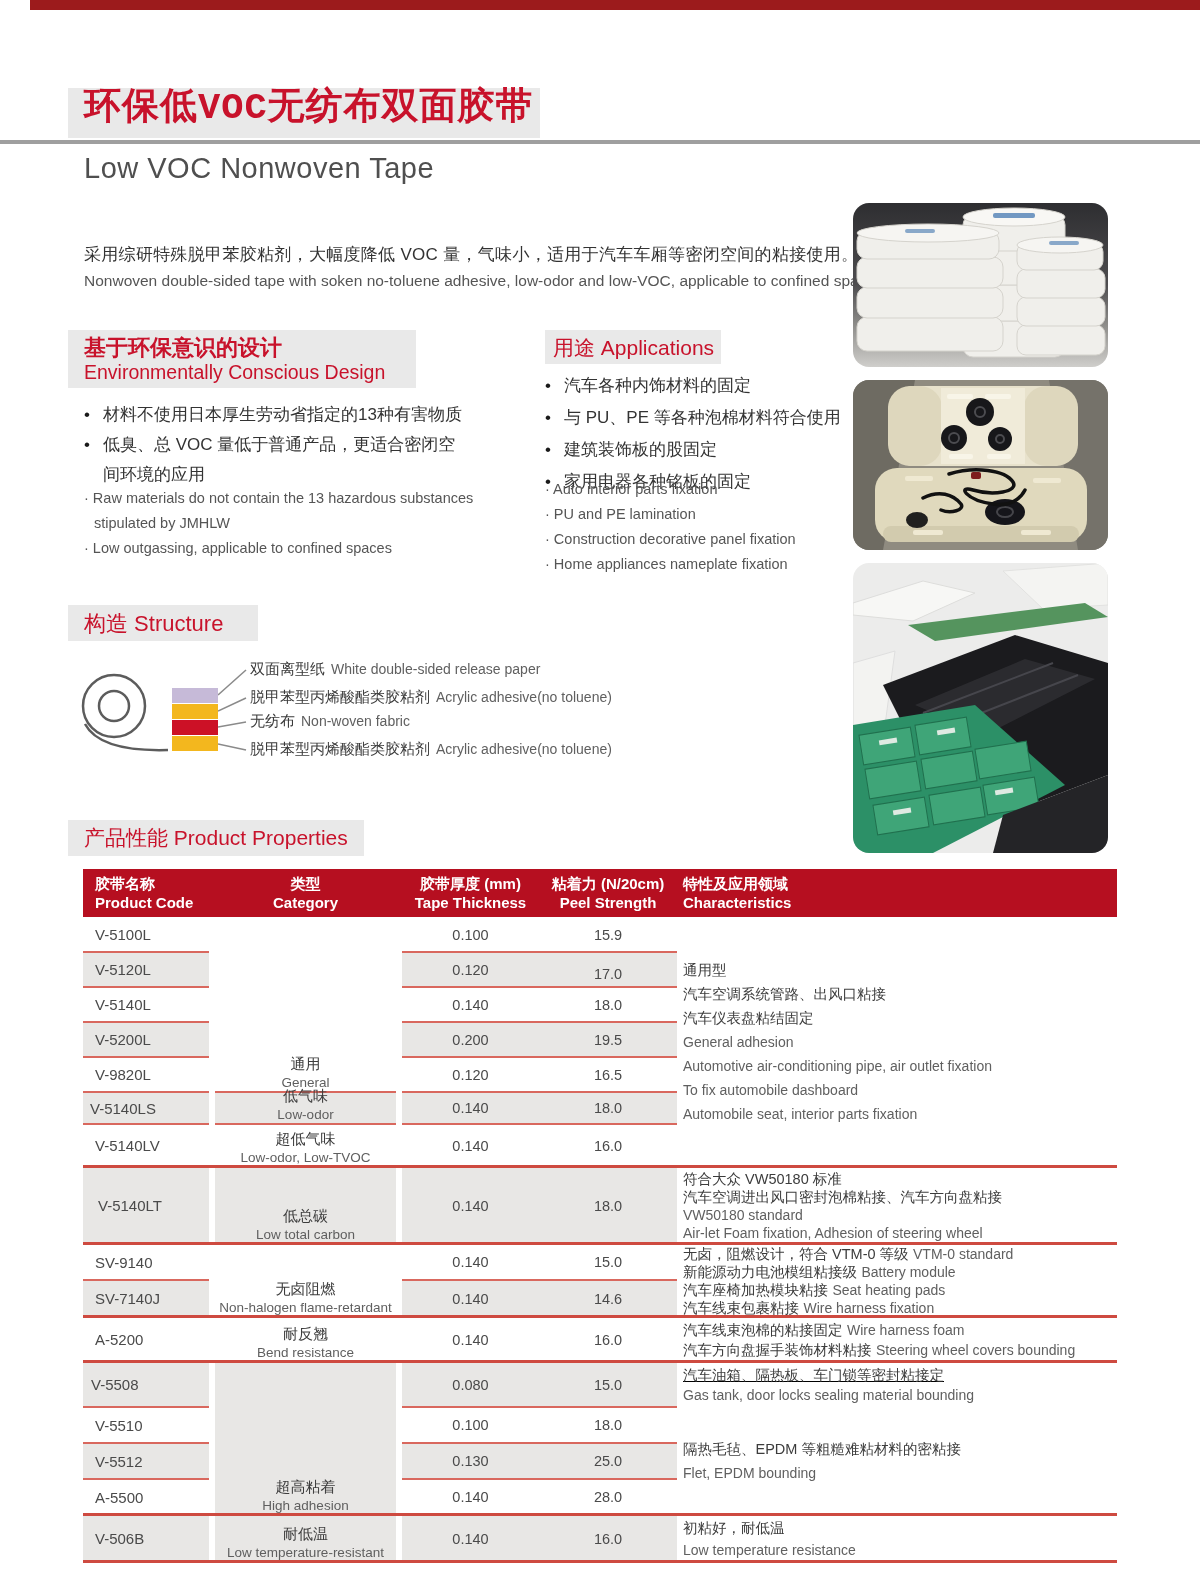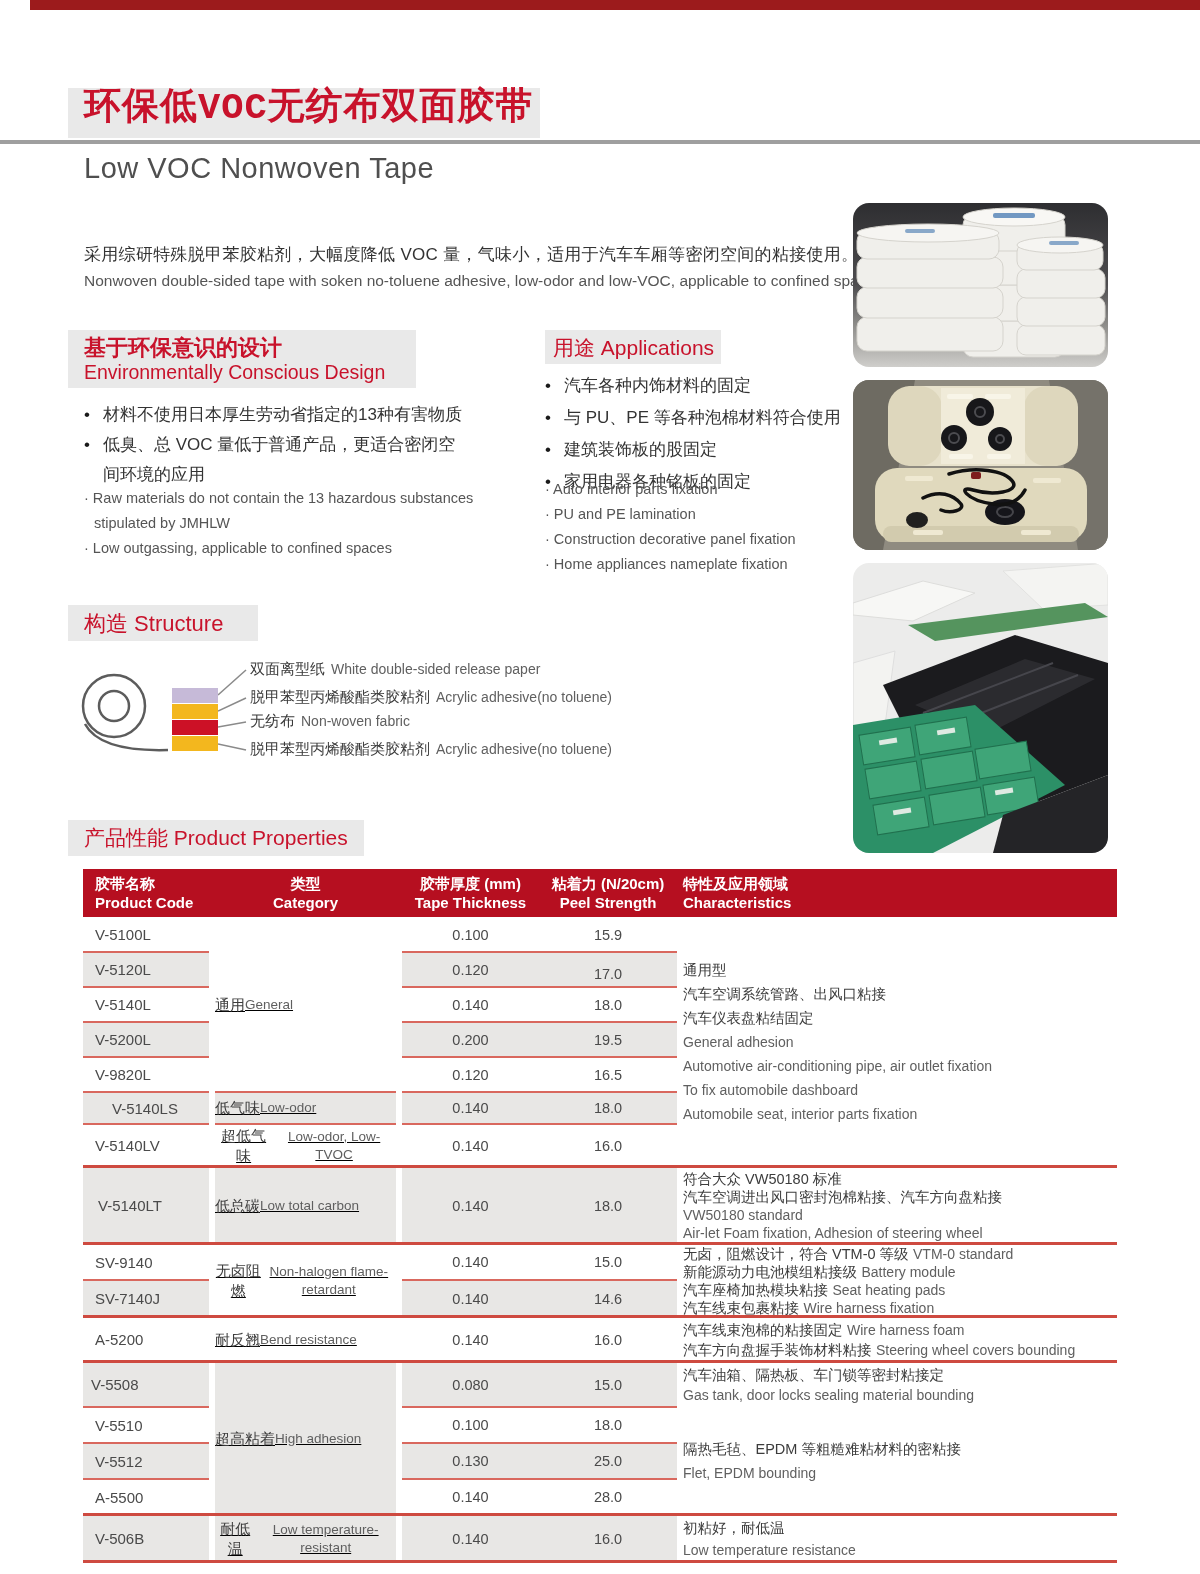--- a/index.html
+++ b/index.html
@@ -49,22 +49,22 @@
   .photo2{left:853px;top:380px;width:255px;height:170px;}
   .photo3{left:853px;top:563px;width:255px;height:290px;}
   
   #prop-table{left:83px;top:869px;width:1034px;height:693px;}
   .t-header{position:absolute;left:0;top:0;width:1034px;height:48px;background:#b60f20;}
   .t-hcell{position:absolute;top:0;height:48px;color:#fff;font-weight:bold;font-size:15px;
            display:flex;flex-direction:column;justify-content:center;line-height:19px;}
   .t-hcell.center{align-items:center;text-align:center;}
   .cell{position:absolute;display:flex;align-items:center;color:#4a4a4a;font-size:15px;}
   .cell.num{justify-content:center;font-size:14.5px;}
-  .cat-cell{position:absolute;display:flex;flex-direction:row;justify-content:flex-start;
-            align-items:center;text-align:center;text-decoration:underline;}
+  .cat-cell{position:absolute;display:flex;flex-direction:column;justify-content:flex-end;
+            align-items:center;text-align:center;}
   .cat-zh{font-size:15px;color:#3c3c3c;line-height:20px;}
   .cat-en{font-size:13.5px;color:#5f5f5f;line-height:18px;}
   .chars-cell{position:absolute;display:flex;flex-direction:column;justify-content:center;}
   .chars-zh{color:#3c3c3c;font-size:14.5px;}
   .chars-en{color:#606060;font-size:14px;}
   .shade{position:absolute;background:#e8e7e5;}
   .sep{position:absolute;height:2px;background:#d9685e;}
   .sep-strong{position:absolute;height:3px;background:#ce4a40;}
 </style>
 </head>
@@ -309,21 +309,21 @@
     <div class="cell num" style="left: 456px; top: 83px; width: 138px; height: 44px;">17.0</div>
     <div class="cell" style="left: 0px; top: 118px; width: 126px; height: 35px; padding-left: 12px;">V-5140L</div>
     <div class="cell num" style="left: 319px; top: 118px; width: 137px; height: 35px;">0.140</div>
     <div class="cell num" style="left: 456px; top: 118px; width: 138px; height: 35px;">18.0</div>
     <div class="cell" style="left: 0px; top: 153px; width: 126px; height: 35px; padding-left: 12px;">V-5200L</div>
     <div class="cell num" style="left: 319px; top: 153px; width: 137px; height: 35px;">0.200</div>
     <div class="cell num" style="left: 456px; top: 153px; width: 138px; height: 35px;">19.5</div>
     <div class="cell" style="left: 0px; top: 188px; width: 126px; height: 35px; padding-left: 12px;">V-9820L</div>
     <div class="cell num" style="left: 319px; top: 188px; width: 137px; height: 35px;">0.120</div>
     <div class="cell num" style="left: 456px; top: 188px; width: 138px; height: 35px;">16.5</div>
-    <div class="cell" style="left: 0px; top: 223px; width: 126px; height: 32px; padding-left: 29px;">V-5140LS</div>
+    <div class="cell" style="left: 0px; top: 223px; width: 126px; height: 32px; padding-left: 7px;">V-5140LS</div>
     <div class="cell num" style="left: 319px; top: 223px; width: 137px; height: 32px;">0.140</div>
     <div class="cell num" style="left: 456px; top: 223px; width: 138px; height: 32px;">18.0</div>
     <div class="cell" style="left: 0px; top: 255px; width: 126px; height: 43px; padding-left: 12px;">V-5140LV</div>
     <div class="cell num" style="left: 319px; top: 255px; width: 137px; height: 43px;">0.140</div>
     <div class="cell num" style="left: 456px; top: 255px; width: 138px; height: 43px;">16.0</div>
     <div class="cell" style="left: 0px; top: 298px; width: 126px; height: 77px; padding-left: 15px;">V-5140LT</div>
     <div class="cell num" style="left: 319px; top: 298px; width: 137px; height: 77px;">0.140</div>
     <div class="cell num" style="left: 456px; top: 298px; width: 138px; height: 77px;">18.0</div>
     <div class="cell" style="left: 0px; top: 375px; width: 126px; height: 36px; padding-left: 12px;">SV-9140</div>
     <div class="cell num" style="left: 319px; top: 375px; width: 137px; height: 36px;">0.140</div>
@@ -400,21 +400,21 @@
       <div style="line-height: 17px; white-space: nowrap;"><span class="chars-zh">无卤，阻燃设计，符合 VTM-0 等级</span> <span class="chars-en">VTM-0  standard</span></div>
       <div style="line-height: 17px; white-space: nowrap;"><span class="chars-zh">新能源动力电池模组粘接级</span> <span class="chars-en">Battery module</span></div>
       <div style="line-height: 17px; white-space: nowrap;"><span class="chars-zh">汽车座椅加热模块粘接</span> <span class="chars-en">Seat heating pads</span></div>
       <div style="line-height: 17px; white-space: nowrap;"><span class="chars-zh">汽车线束包裹粘接</span> <span class="chars-en">Wire harness  fixation</span></div>
     </div>
     <div class="chars-cell" style="left: 600px; top: 448px; width: 430px; height: 45px;">
       <div style="line-height: 20px; white-space: nowrap;"><span class="chars-zh">汽车线束泡棉的粘接固定</span> <span class="chars-en">Wire harness  foam</span></div>
       <div style="line-height: 20px; white-space: nowrap;"><span class="chars-zh">汽车方向盘握手装饰材料粘接</span> <span class="chars-en">Steering wheel covers bounding</span></div>
     </div>
     <div class="chars-cell" style="left: 600px; top: 493px; width: 430px; height: 45px;">
-      <div style="line-height: 20px; white-space: nowrap;"><span class="chars-zh">汽车油箱、隔热板、车门锁等密封粘接定</span></div>
+      <div style="line-height: 20px; white-space: nowrap; text-decoration: underline;"><span class="chars-zh">汽车油箱、隔热板、车门锁等密封粘接定</span></div>
       <div style="line-height: 20px; white-space: nowrap;"><span class="chars-en">Gas tank, door locks sealing material bounding</span></div>
     </div>
     <div class="chars-cell" style="left: 600px; top: 538px; width: 430px; height: 108px;">
       <div style="line-height: 24px; white-space: nowrap;"><span class="chars-zh">隔热毛毡、EPDM 等粗糙难粘材料的密粘接</span></div>
       <div style="line-height: 24px; white-space: nowrap;"><span class="chars-en">Flet, EPDM  bounding</span></div>
     </div>
     <div class="chars-cell" style="left: 600px; top: 646px; width: 430px; height: 47px;">
       <div style="line-height: 21px; white-space: nowrap;"><span class="chars-zh">初粘好，耐低温</span></div>
       <div style="line-height: 21px; white-space: nowrap;"><span class="chars-en">Low temperature resistance</span></div>
     </div>

